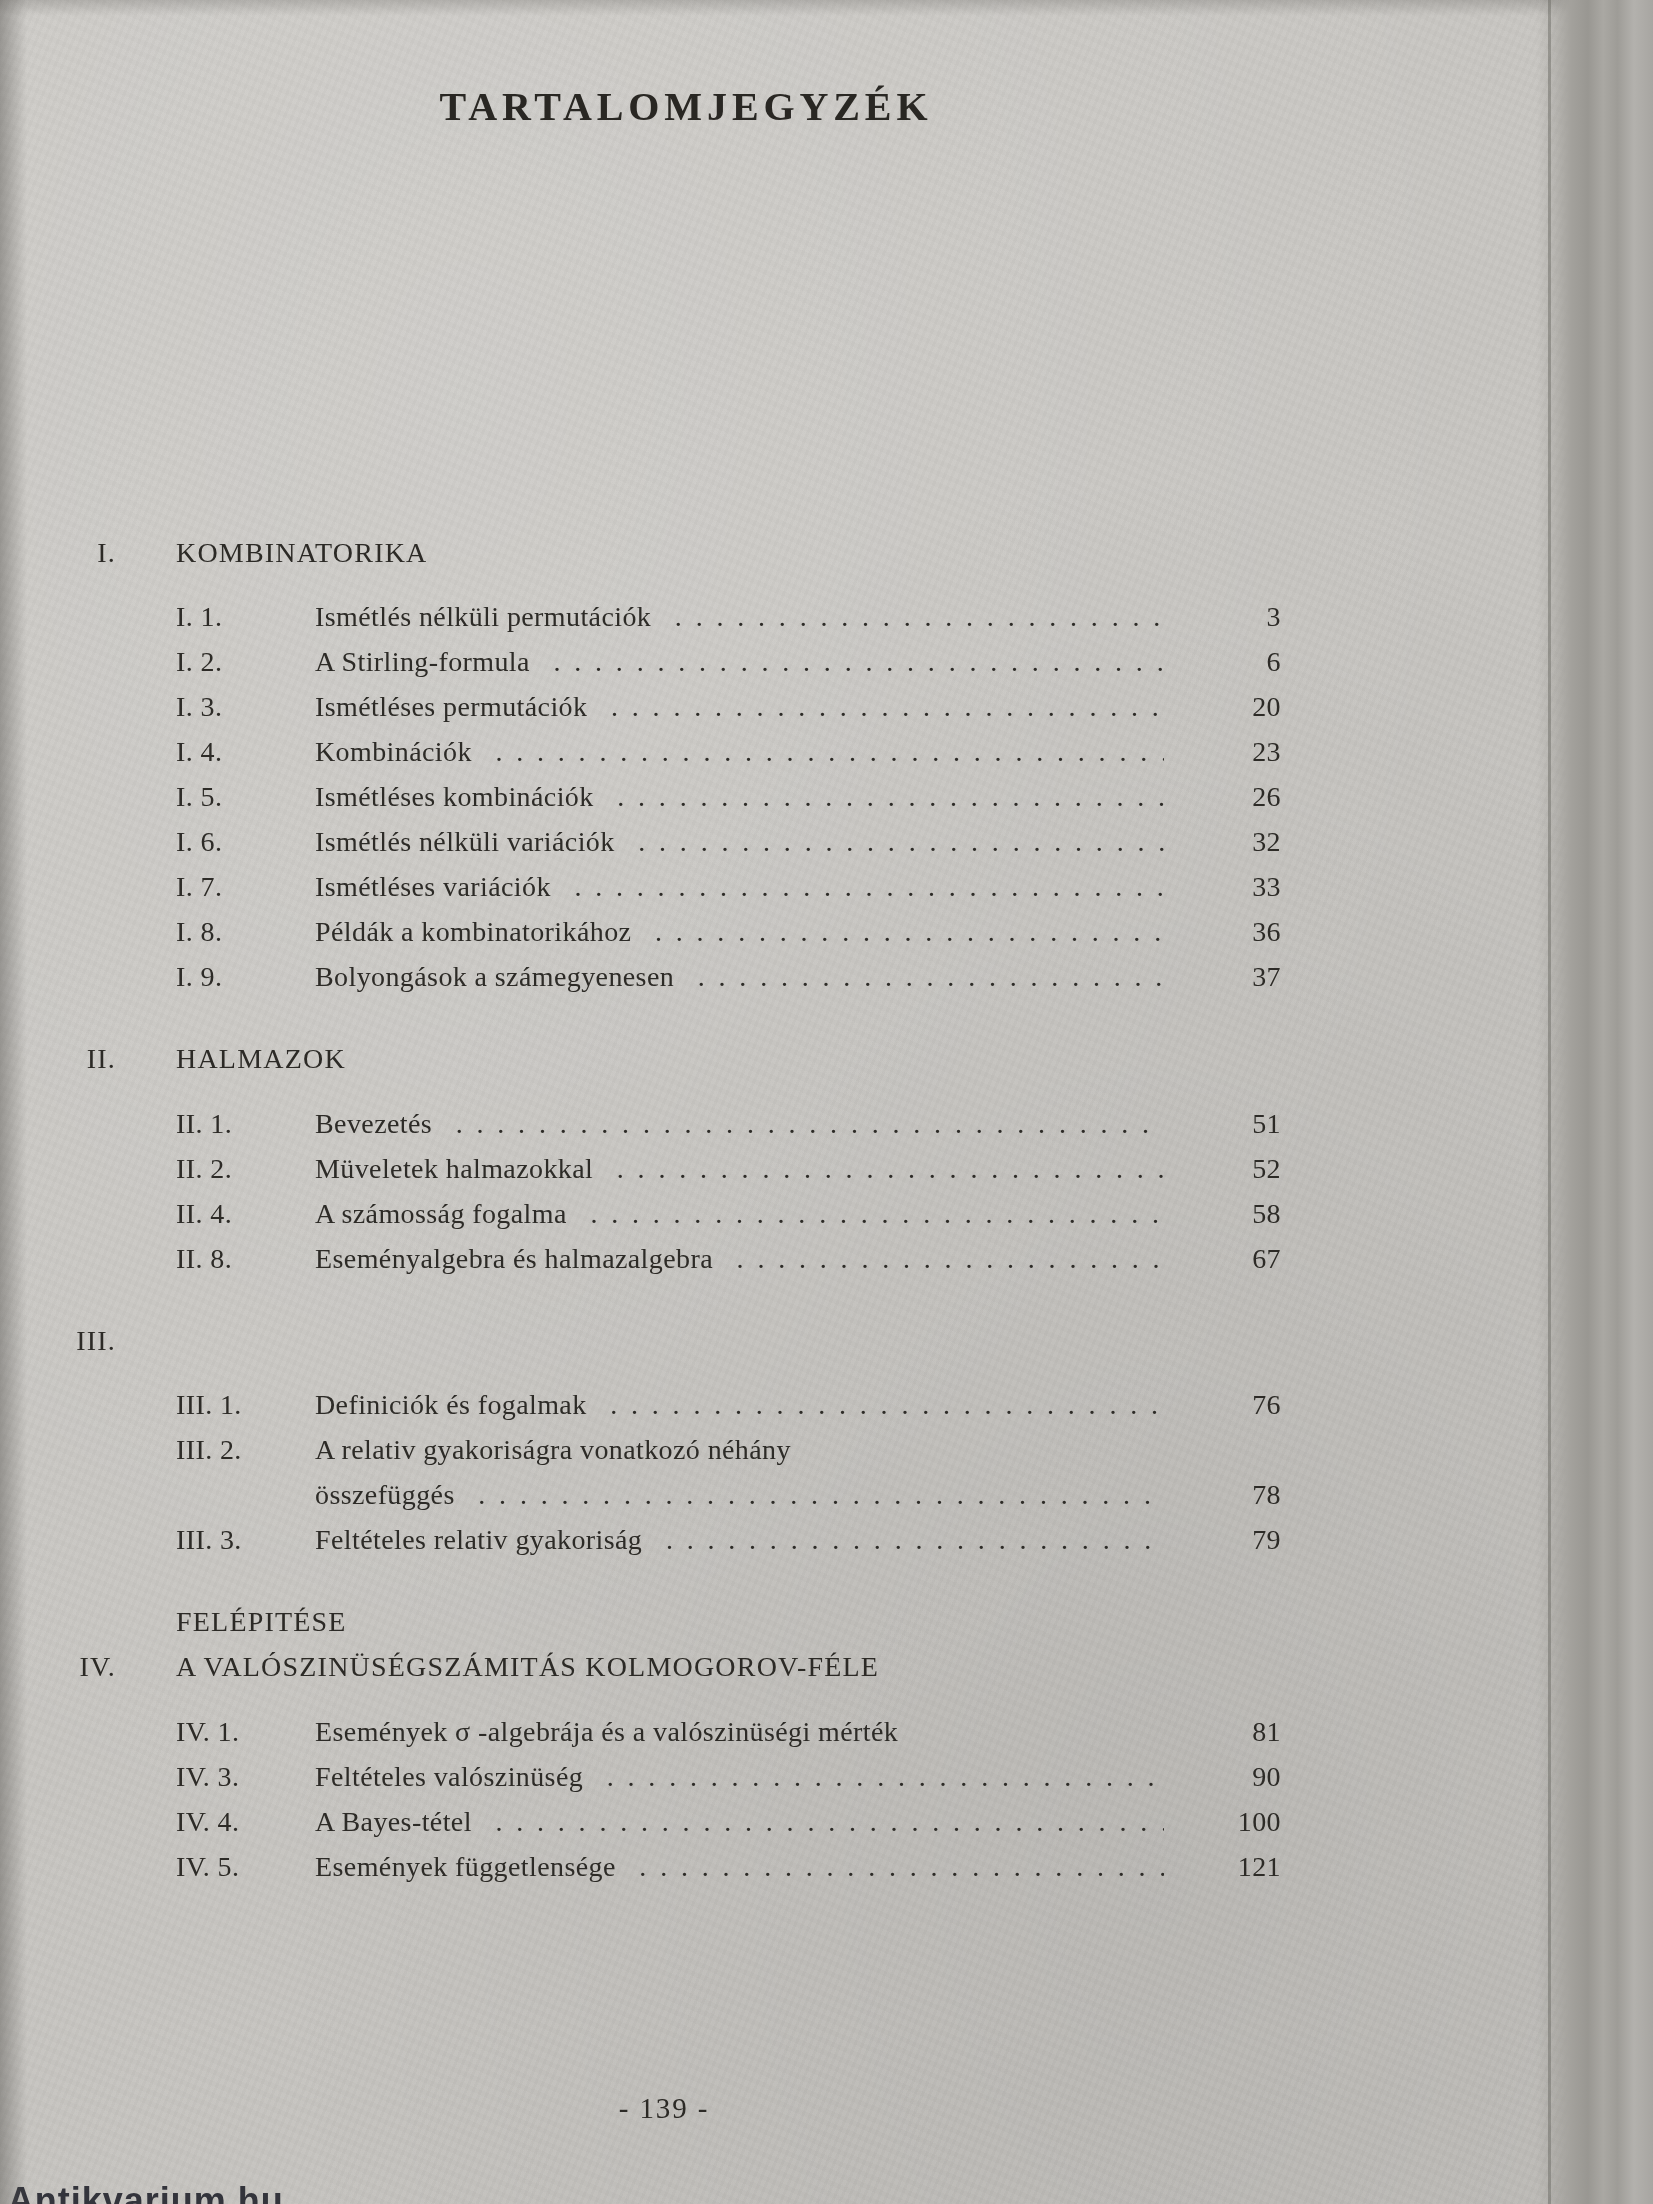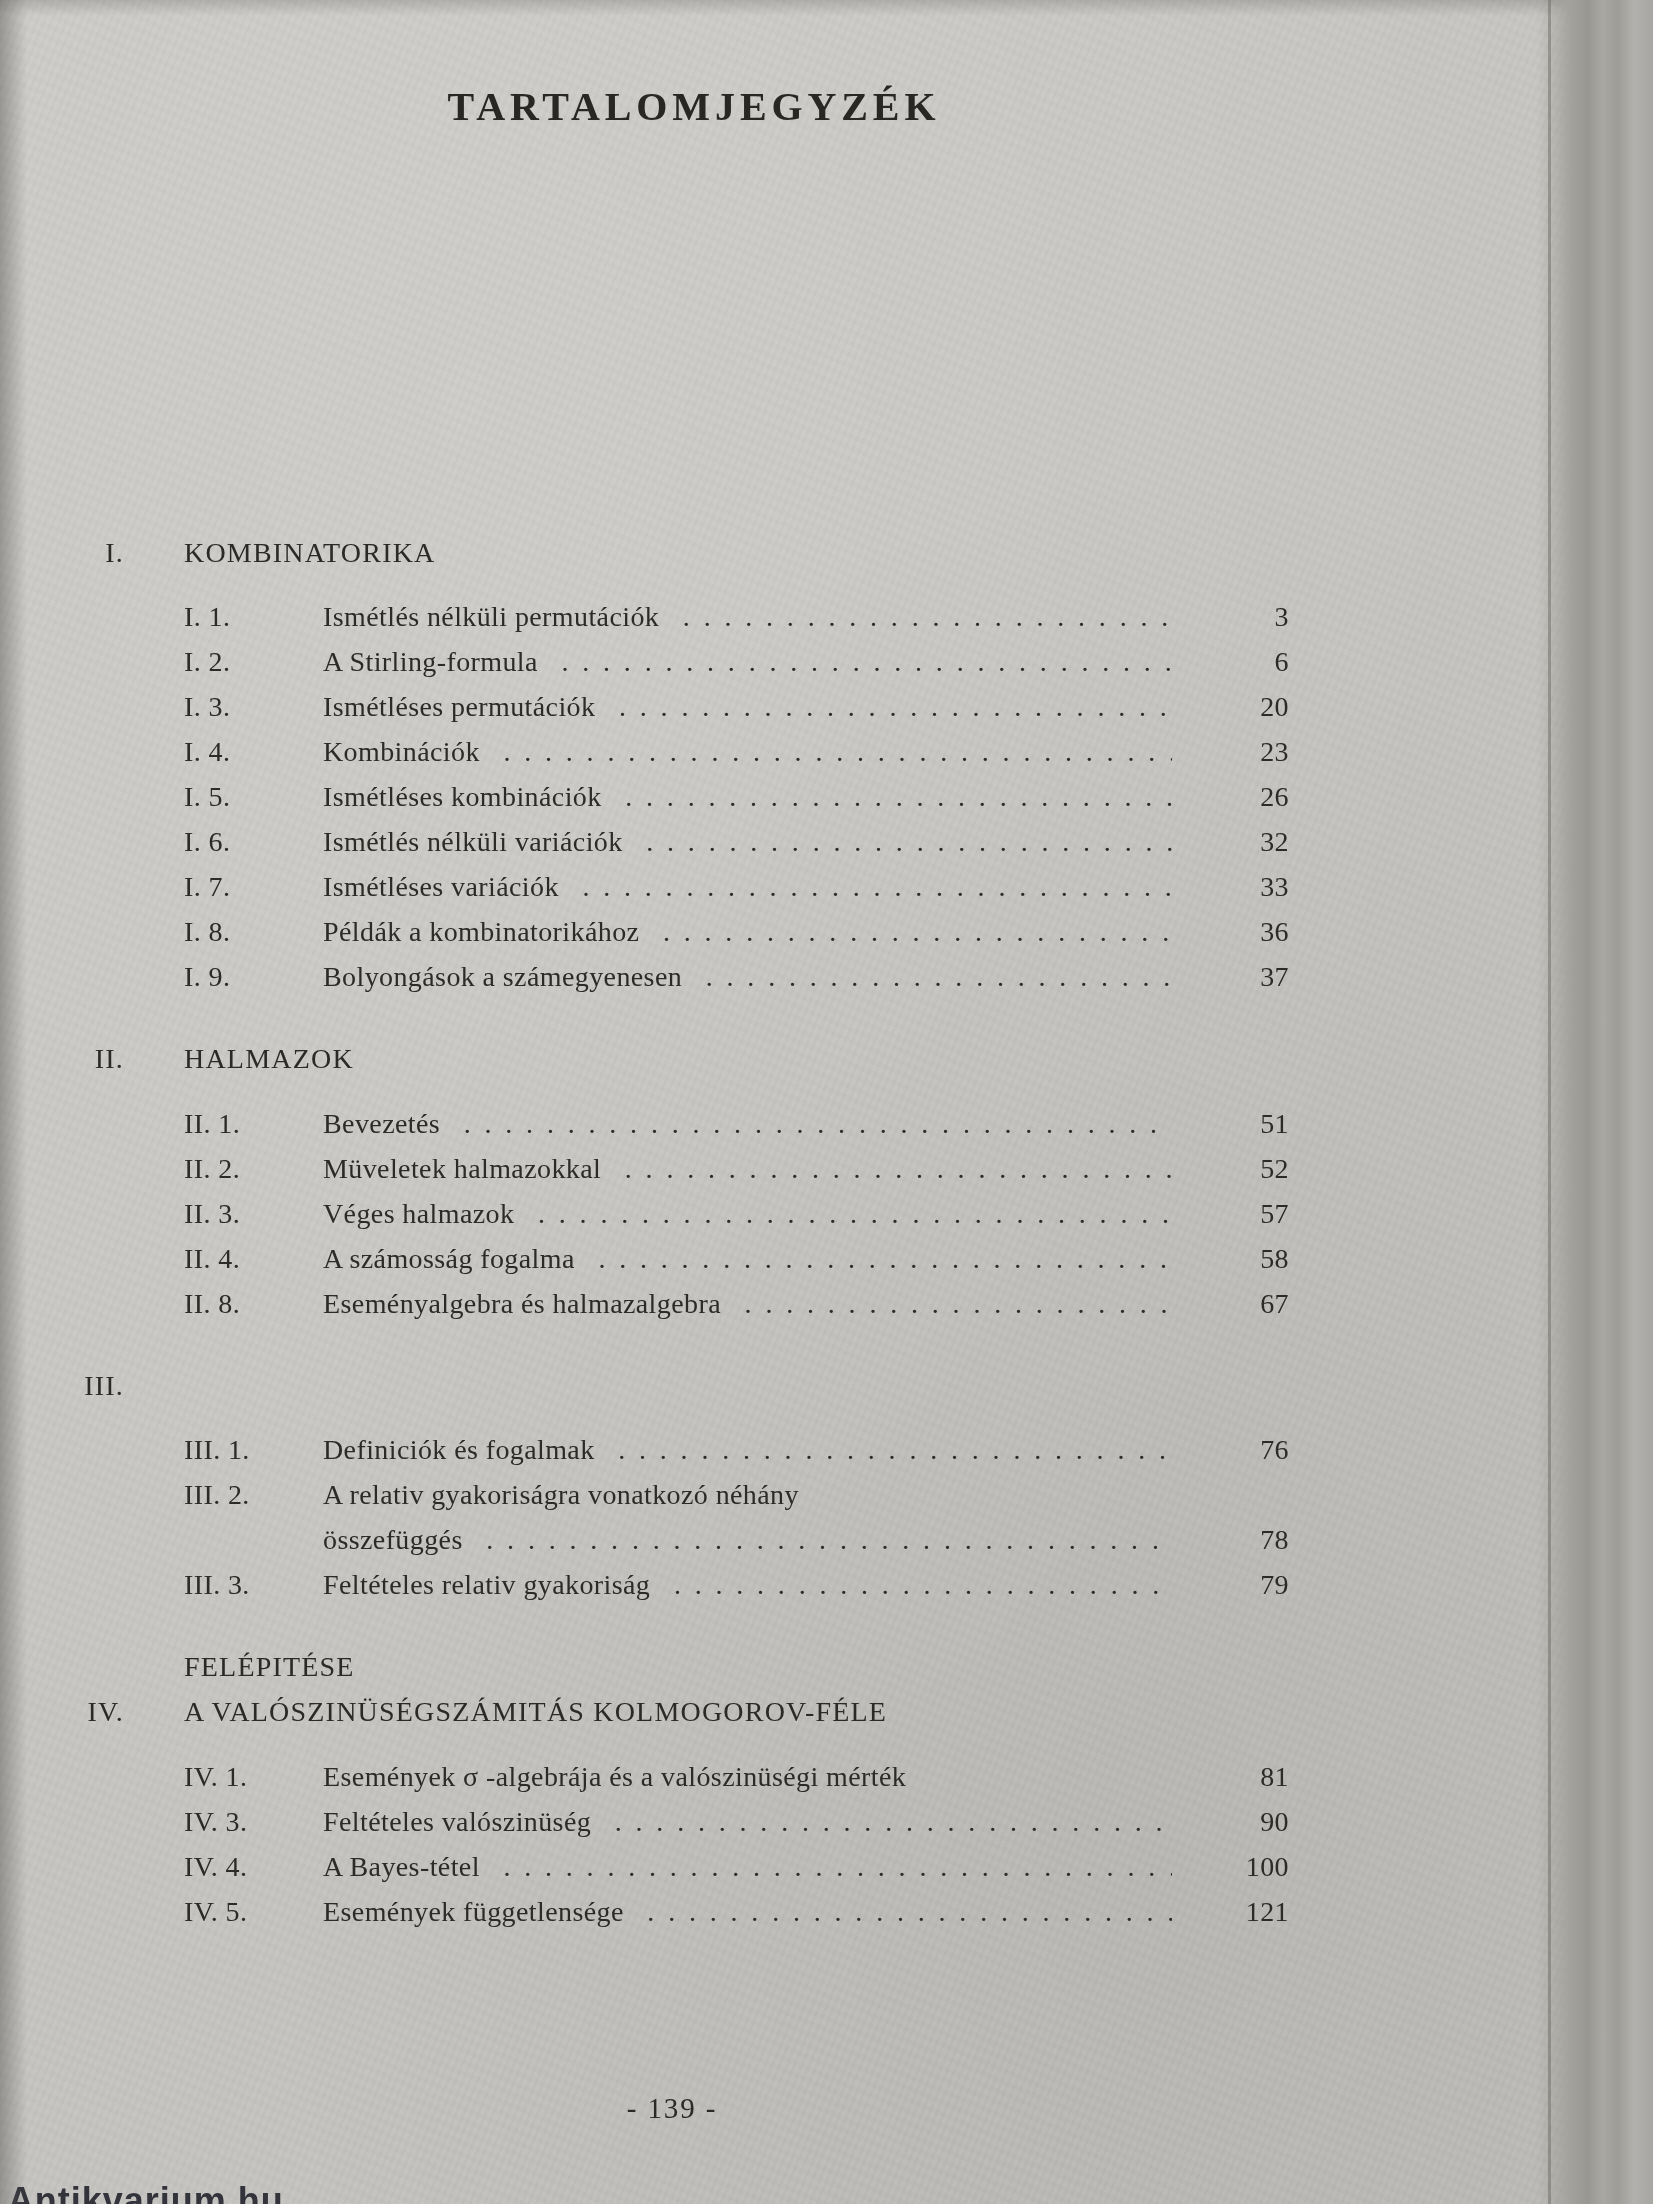--- a/index.html
+++ b/index.html
@@ -35,21 +35,21 @@
     background:linear-gradient(to right,
       rgba(140,138,132,0) 0%, rgba(140,138,132,0.28) 16%,
       #a3a19c 30%, #999792 44%, #aaa8a3 57%,
       #9e9c97 69%, #b3b1ad 83%, #a7a5a1 100%);
   }
   .edge-line {
     position:absolute; right:103px; top:0; width:2.9px; height:100%;
     background:rgba(92,90,84,0.45);
   }
 
-  .content { position:absolute; left:16px; top:0; width:1273px;padding-left:44px; }
+  .content { position:absolute; left:8px; top:0; width:1273px;padding-left:44px; }
 
   .doc-title {
     margin-top:83px; padding-left:39px; text-align:center;
     font-size:40px; font-weight:bold; letter-spacing:4.9px; color:#292723;
   }
 
   .toc { margin-top:400px; }
   .section { margin-bottom:37px; }
 
   .sec-head { display:flex; line-height:45px; font-size:28px; letter-spacing:1.2px; color:#2c2a26; }
@@ -165,26 +165,20 @@
             <span class="dots"></span>
             <span class="pg">51</span>
           </div>
           <div class="row">
             <span class="num">II. 2.</span>
             <span class="lbl">Müveletek halmazokkal</span>
             <span class="dots"></span>
             <span class="pg">52</span>
           </div>
           <div class="row">
-            <span class="num">II. 3.</span>
-            <span class="lbl">Véges halmazok</span>
-            <span class="dots"></span>
-            <span class="pg">57</span>
-          </div>
-          <div class="row">
             <span class="num">II. 4.</span>
             <span class="lbl">A számosság fogalma</span>
             <span class="dots"></span>
             <span class="pg">58</span>
           </div>
           <div class="row">
             <span class="num">II. 8.</span>
             <span class="lbl">Eseményalgebra és halmazalgebra</span>
             <span class="dots"></span>
             <span class="pg">67</span>

